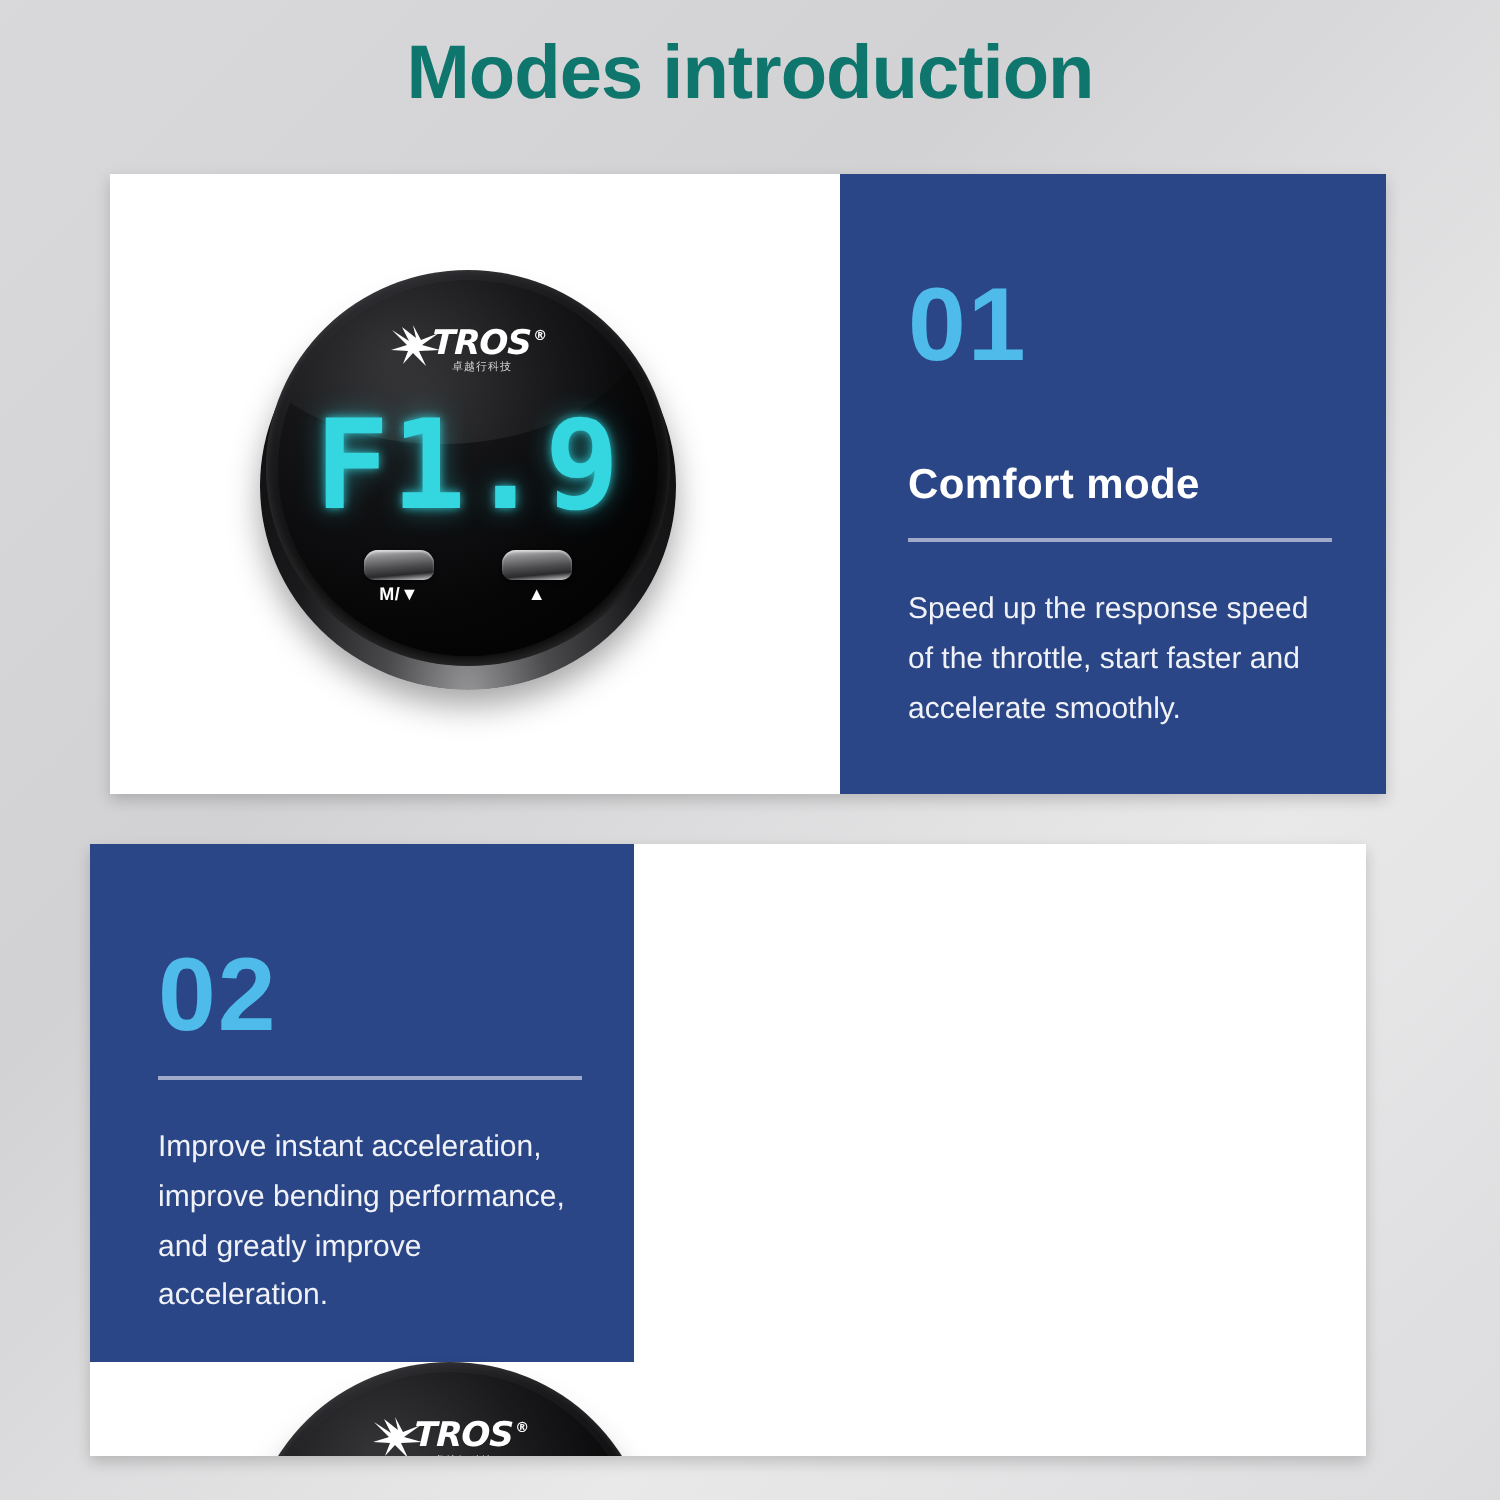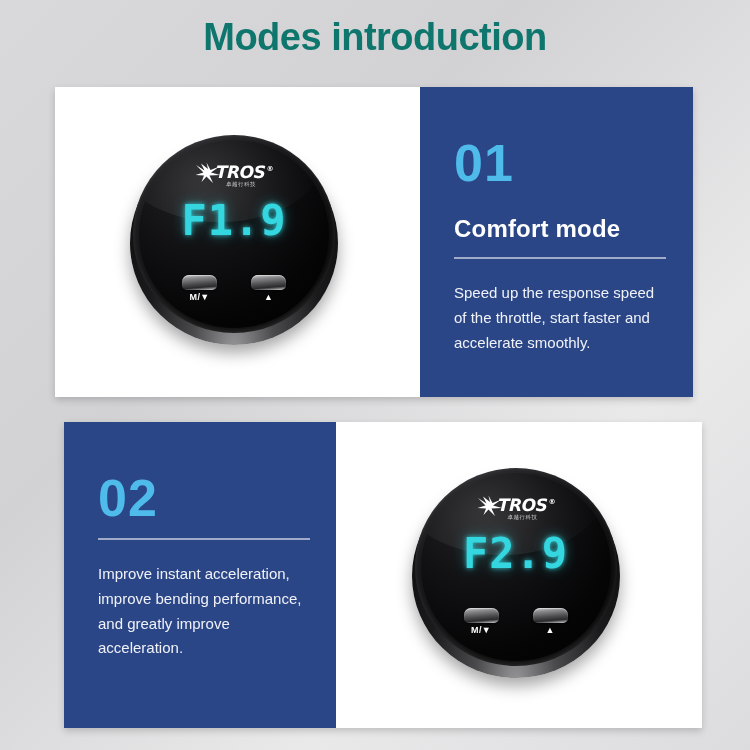--- a/index.html
+++ b/index.html
@@ -36,24 +36,25 @@
     box-shadow: 0 3px 7px rgba(0,0,0,0.18);
     overflow: hidden;
   }
   #card-1 {
     left: 55px;
     top: 87px;
     width: 638px;
     height: 310px;
   }
   #card-2 {
-    left: 64px;
+    left: 45px;
     top: 422px;
     width: 638px;
     height: 306px;
+    flex-direction: column;
   }
 
   .white-pane {
     position: relative;
     background: #ffffff;
     display: flex;
     align-items: center;
     justify-content: center;
   }
   .blue-pane {
@@ -72,24 +73,24 @@
 
   .mode-number {
     font-size: 52px;
     font-weight: bold;
     color: #4fbbea;
     line-height: 1;
     letter-spacing: 1px;
     margin: 24px 0 0 2px;
   }
   .mode-title {
-    font-size: 24px;
+    font-size: 21px;
     font-weight: bold;
     color: #ffffff;
-    margin: 26px 0 0 2px;
+    margin: 42px 0 0 2px;
     letter-spacing: 0.2px;
   }
   .mode-divider {
     margin: 14px 0 0 2px;
     width: 212px;
     height: 2px;
     background: rgba(255,255,255,0.55);
   }
   .mode-desc {
     margin: 22px 0 0 2px;
@@ -196,21 +197,21 @@
   }
 
   
   .display {
     position: absolute;
     top: 56px;
     left: 0;
     width: 100%;
     text-align: center;
     font-family: "DejaVu Sans Mono", monospace;
-    font-size: 42px;
+    font-size: 62px;
     font-weight: bold;
     letter-spacing: 1px;
     color: #34d7e0;
     text-shadow: 0 0 5px rgba(52,215,224,0.85), 0 0 14px rgba(52,215,224,0.45);
   }
 
   
   .btn-row {
     position: absolute;
     bottom: 26px;

